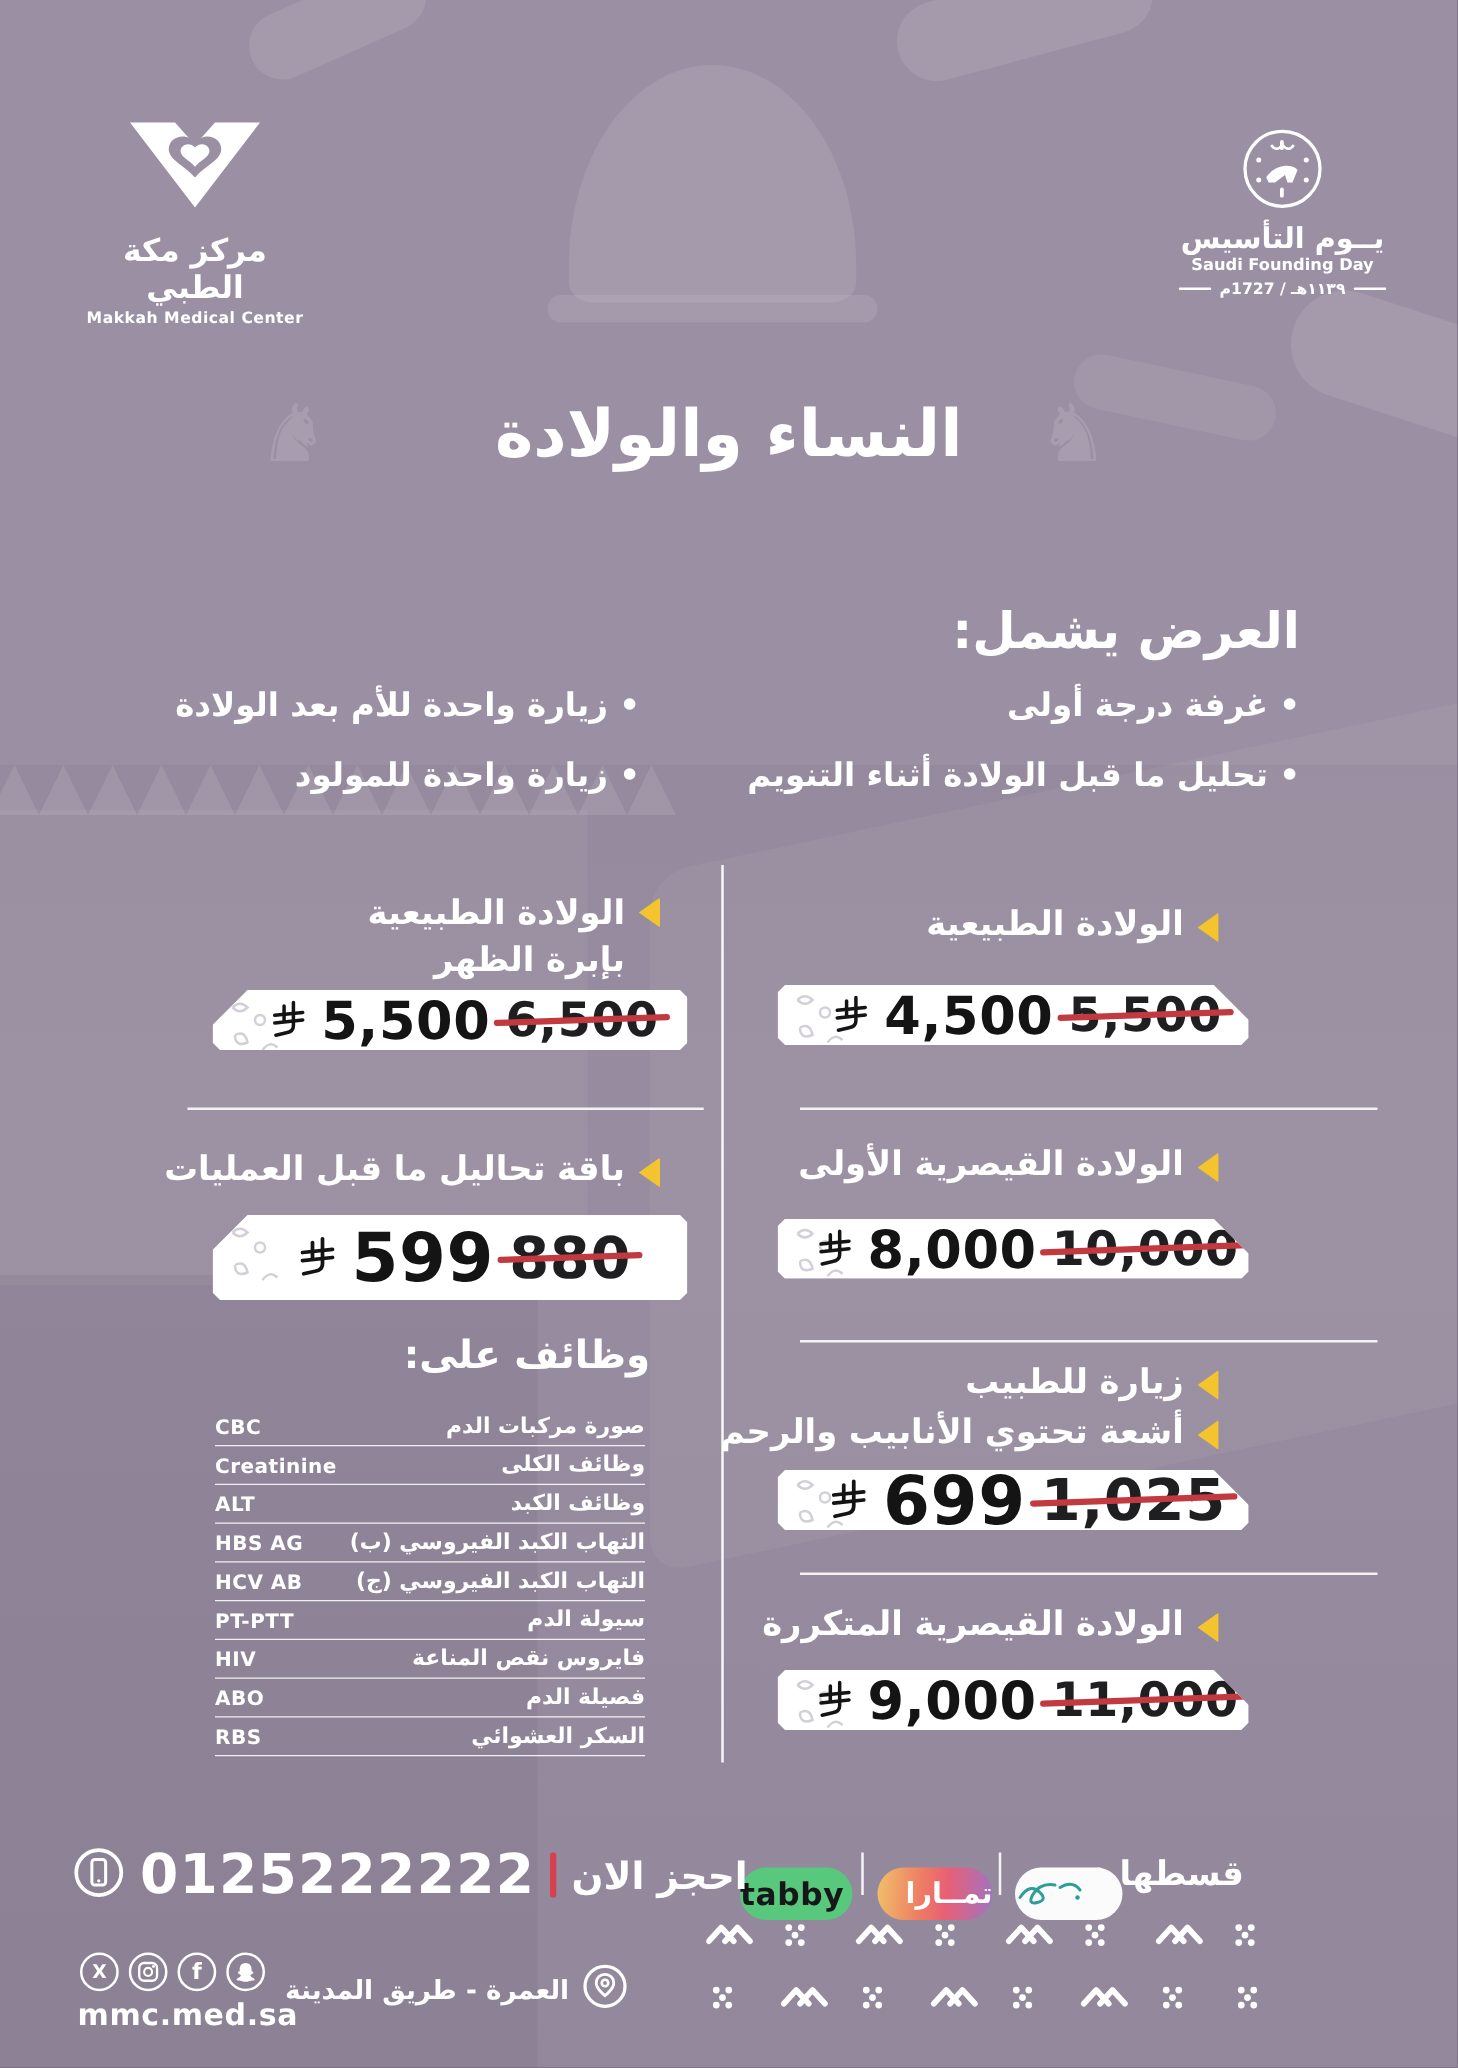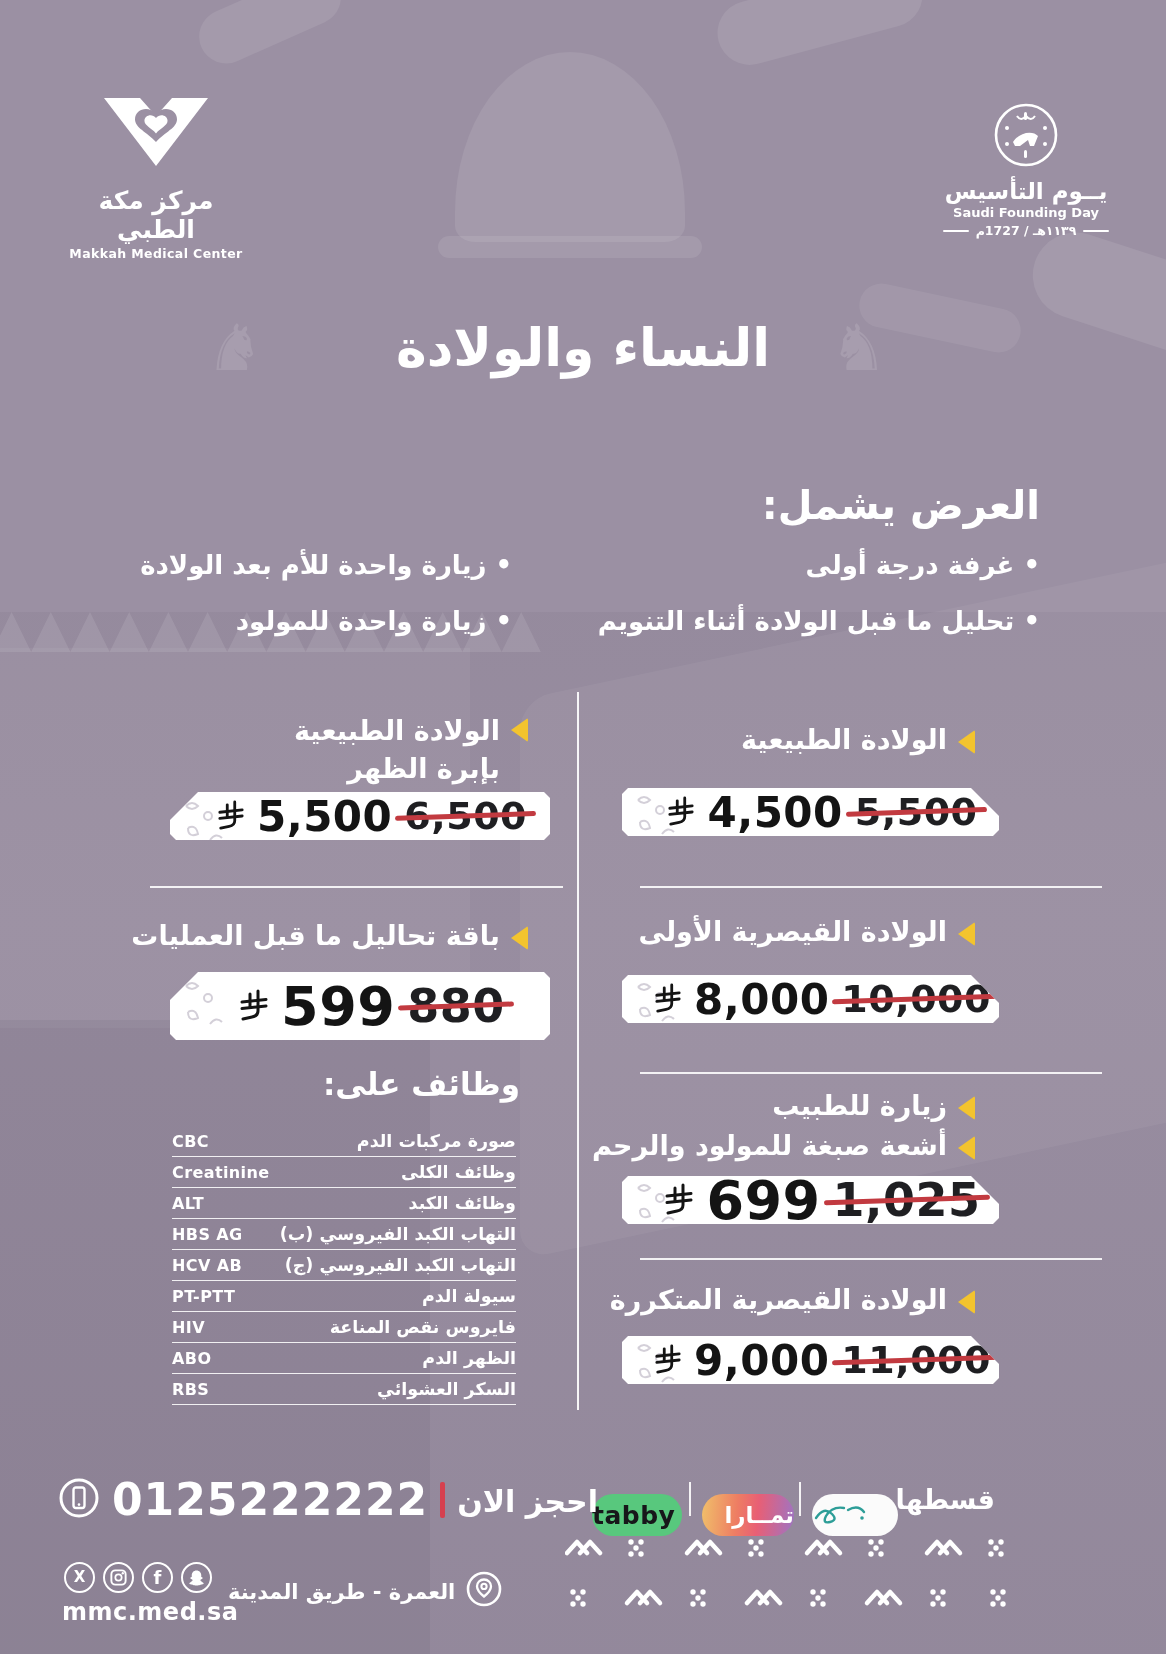--- a/index.html
+++ b/index.html
@@ -211,21 +211,21 @@
     </div>
   </div>
   <div class="hr" style="left:640px;top:1072px;width:462px;"></div>
 
   <div class="shead" style="right:191px;top:1090px;">
     <span class="marker"></span>
     <span>زيارة للطبيب</span>
   </div>
   <div class="shead" style="right:191px;top:1130px;">
     <span class="marker"></span>
-    <span>أشعة صبغة للمولود والرحم</span>
+    <span>أشعة تحتوي الأنابيب والرحم</span>
   </div>
   <div class="tag tag-r big" style="left:622px;top:1176px;width:333px;">
     <svg class="doodle" width="60" height="58" viewBox="0 0 60 58">
         <g stroke="#c9c4cf" stroke-width="2" fill="none">
           <path d="M8 10 q6 -6 12 0 q-6 6 -12 0"></path>
           <circle cx="30" cy="20" r="4"></circle>
           <path d="M10 32 q8 -4 10 6 q-10 4 -10 -6"></path>
           <path d="M32 44 q6 -8 12 -2"></path>
           <circle cx="18" cy="52" r="2.5"></circle>
         </g>
@@ -364,21 +364,21 @@
       </div>
     <div class="trow">
         <span class="tname">سيولة الدم</span>
         <span class="tcode">PT-PTT</span>
       </div>
     <div class="trow">
         <span class="tname">فايروس نقص المناعة</span>
         <span class="tcode">HIV</span>
       </div>
     <div class="trow">
-        <span class="tname">الظهر الدم</span>
+        <span class="tname">فصيلة الدم</span>
         <span class="tcode">ABO</span>
       </div>
     <div class="trow">
         <span class="tname">السكر العشوائي</span>
         <span class="tcode">RBS</span>
       </div>
   </div>
 
   <div class="pay-label">قسطها عبر</div>
 

